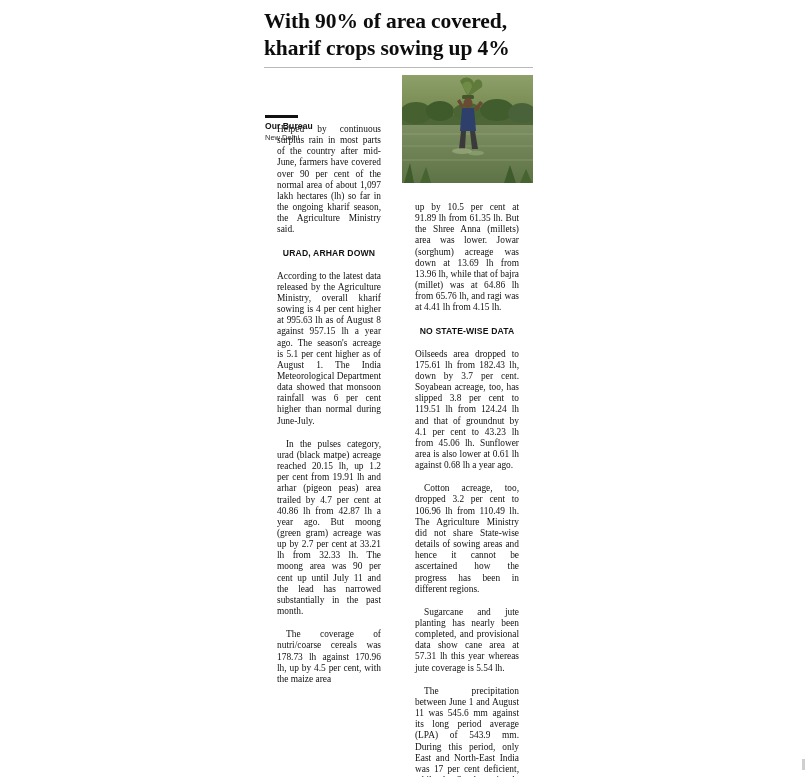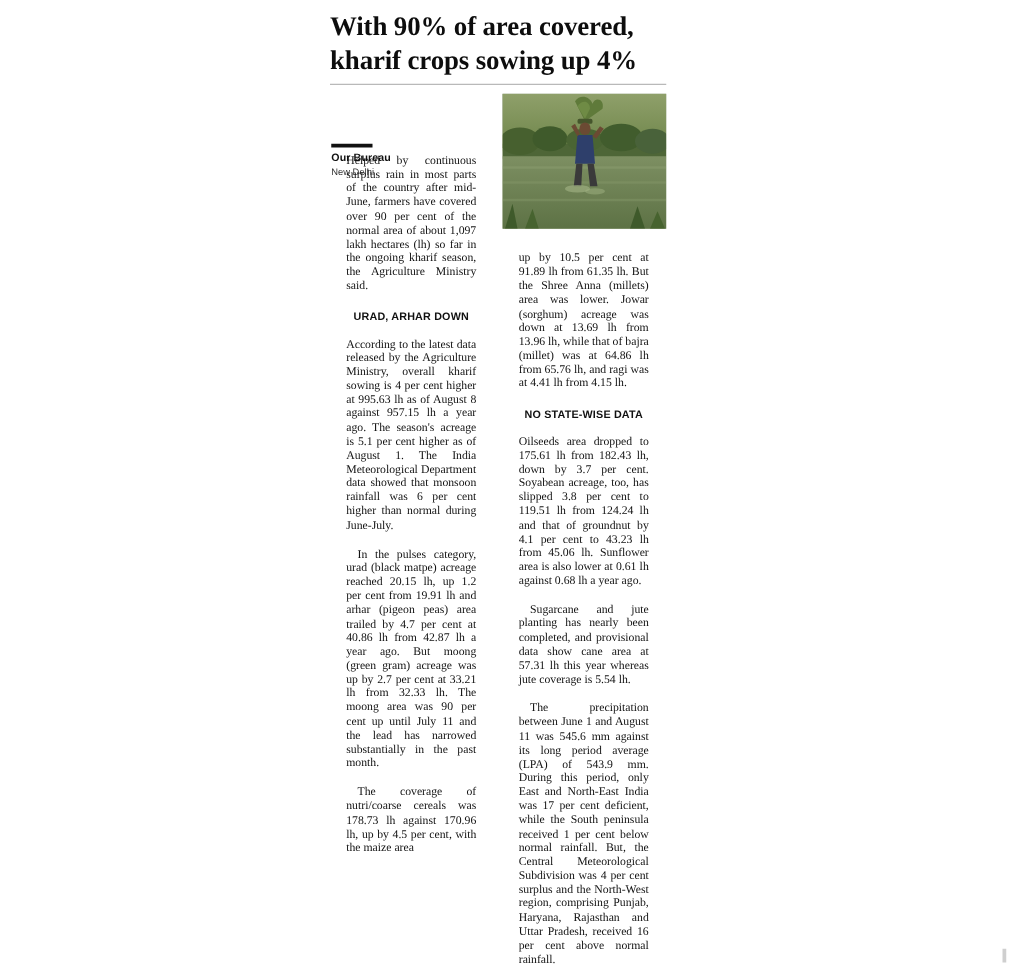--- a/index.html
+++ b/index.html
@@ -200,19 +200,20 @@
     <h3>URAD, ARHAR DOWN</h3>
     <p class="first">According to the latest data released by the Agriculture Ministry, overall kharif sowing is 4 per cent higher at 995.63 lh as of August 8 against 957.15 lh a year ago. The season's acreage is 5.1 per cent higher as of August 1. The India Meteorological Department data showed that monsoon rainfall was 6 per cent higher than normal during June-July.</p>
     <p>In the pulses category, urad (black matpe) acreage reached 20.15 lh, up 1.2 per cent from 19.91 lh and arhar (pigeon peas) area trailed by 4.7 per cent at 40.86 lh from 42.87 lh a year ago. But moong (green gram) acreage was up by 2.7 per cent at 33.21 lh from 32.33 lh. The moong area was 90 per cent up until July 11 and the lead has narrowed substantially in the past month.</p>
     <p>The coverage of nutri/coarse cereals was 178.73 lh against 170.96 lh, up by 4.5 per cent, with the maize area</p>
   </div>
 
   <div class="col" id="col2">
     <p class="first">up by 10.5 per cent at 91.89 lh from 61.35 lh. But the Shree Anna (millets) area was lower. Jowar (sorghum) acreage was down at 13.69 lh from 13.96 lh, while that of bajra (millet) was at 64.86 lh from 65.76 lh, and ragi was at 4.41 lh from 4.15 lh.</p>
     <h3>NO STATE-WISE DATA</h3>
     <p class="first">Oilseeds area dropped to 175.61 lh from 182.43 lh, down by 3.7 per cent. Soyabean acreage, too, has slipped 3.8 per cent to 119.51 lh from 124.24 lh and that of groundnut by 4.1 per cent to 43.23 lh from 45.06 lh. Sunflower area is also lower at 0.61 lh against 0.68 lh a year ago.</p>
+    <p>Cotton acreage, too, dropped 3.2 per cent to 106.96 lh from 110.49 lh. The Agriculture Ministry did not share State-wise details of sowing areas and hence it cannot be ascertained how the progress has been in different regions.</p>
     <p>Sugarcane and jute planting has nearly been completed, and provisional data show cane area at 57.31 lh this year whereas jute coverage is 5.54 lh.</p>
     <p>The precipitation between June 1 and August 11 was 545.6 mm against its long period average (LPA) of 543.9 mm. During this period, only East and North-East India was 17 per cent deficient, while the South peninsula received 1 per cent below normal rainfall. But, the Central Meteorological Subdivision was 4 per cent surplus and the North-West region, comprising Punjab, Haryana, Rajasthan and Uttar Pradesh, received 16 per cent above normal rainfall.</p>
   </div>
 
   <div class="edge-mark"></div>
 
 </div>
 
 </body></html>

